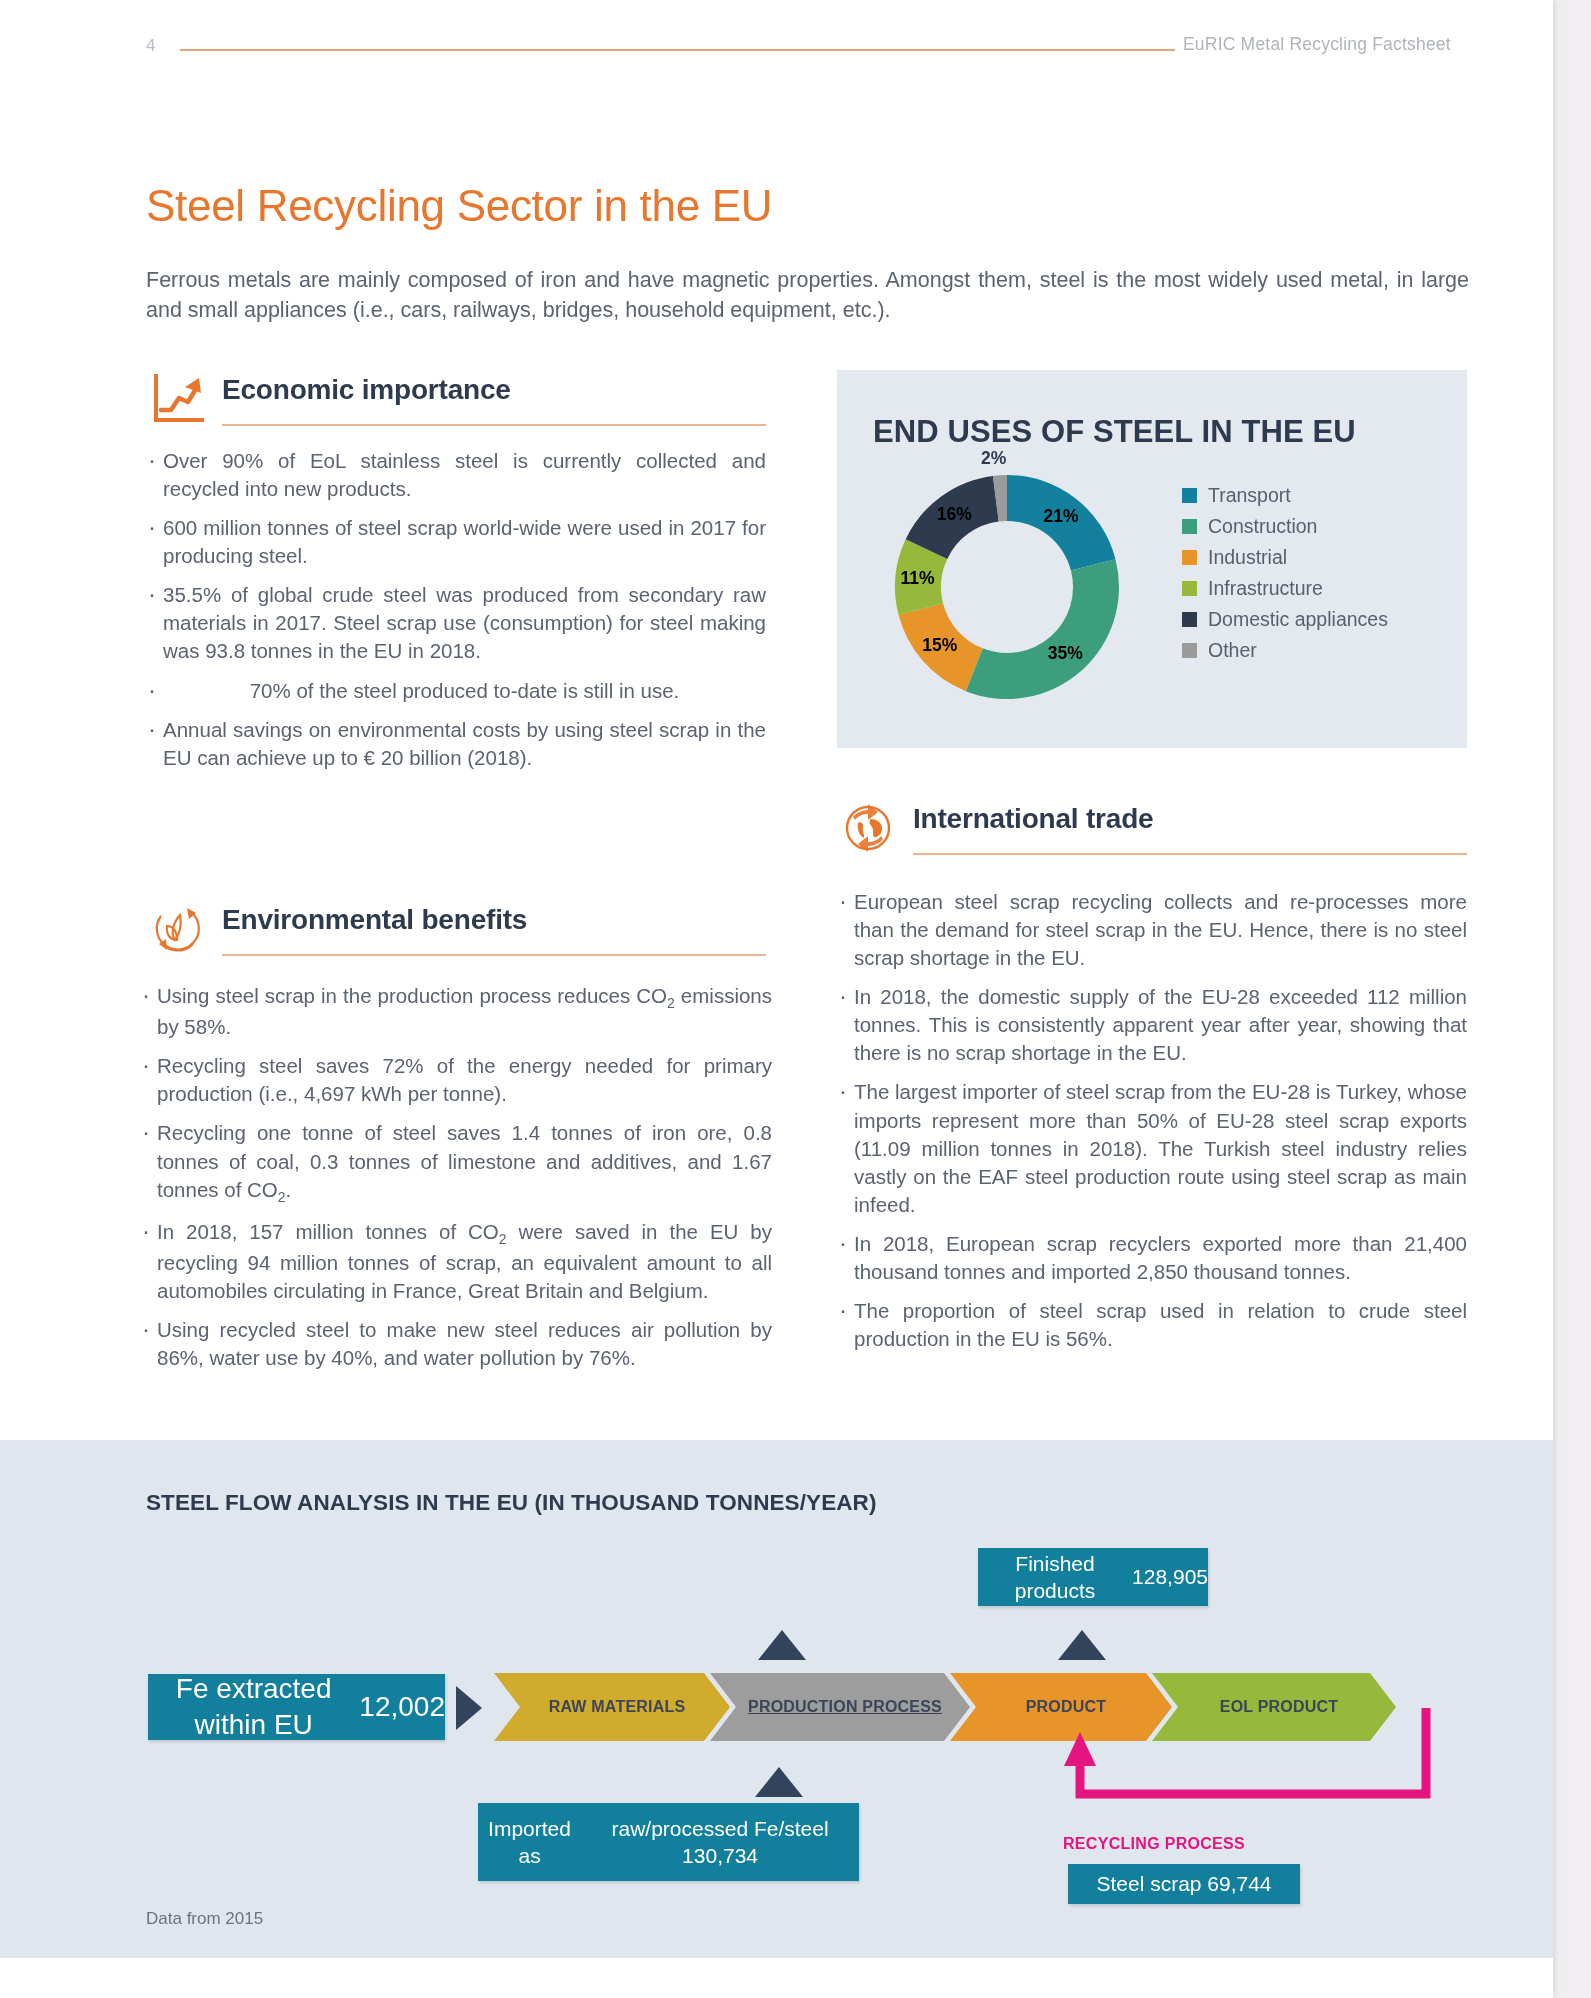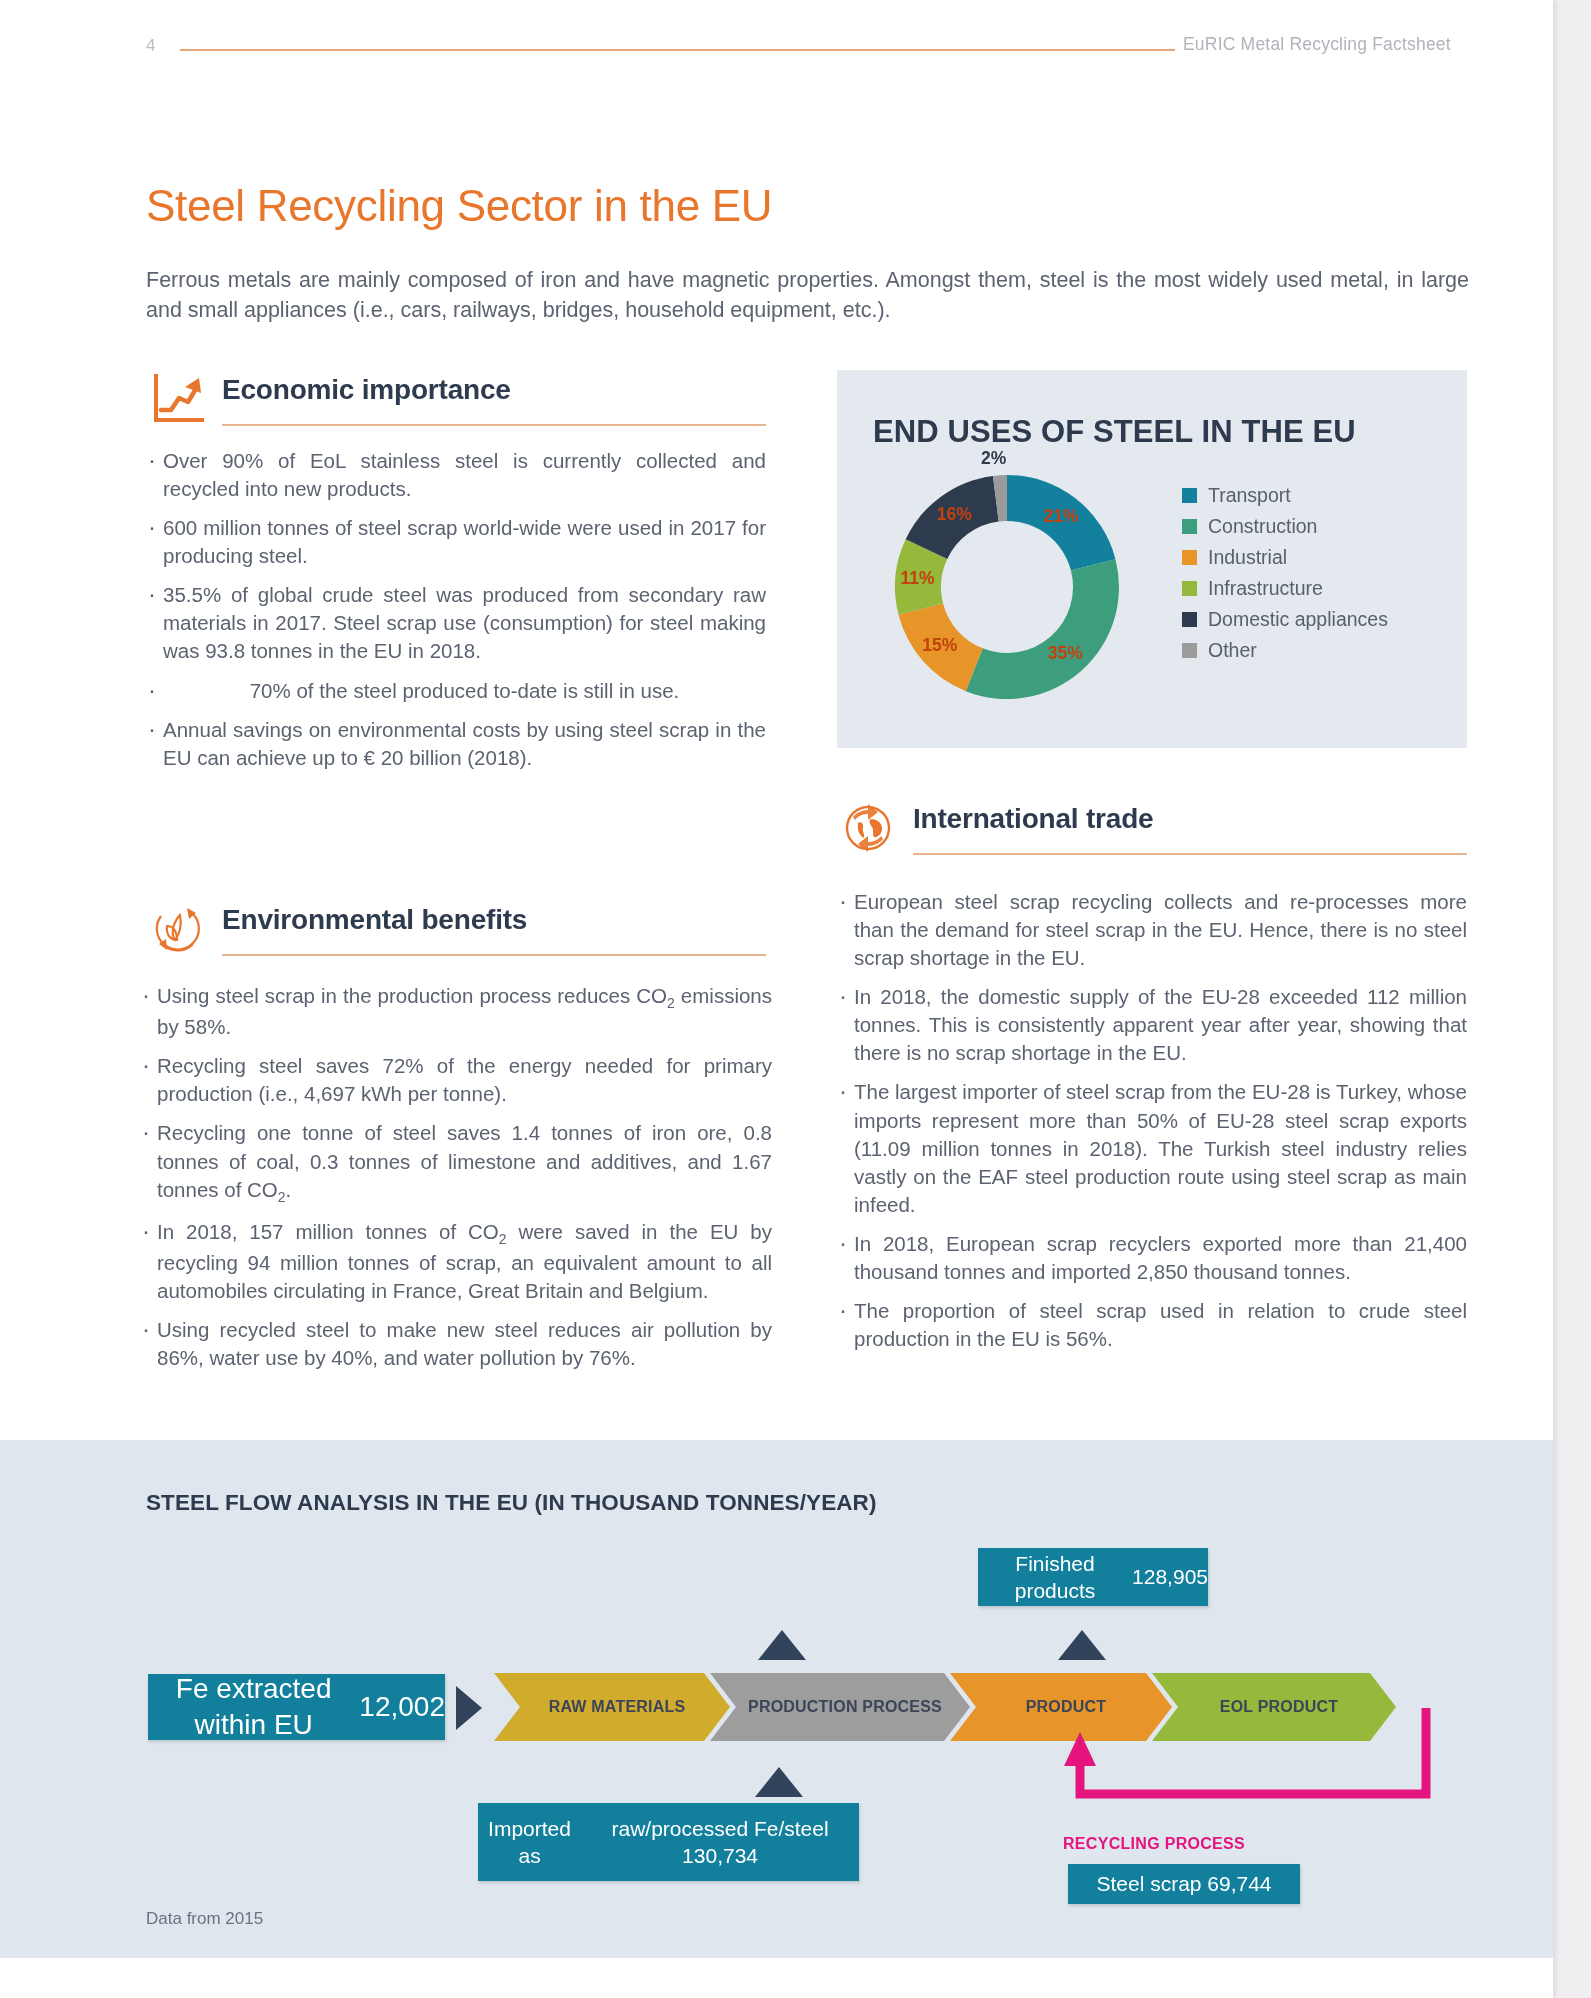--- a/index.html
+++ b/index.html
@@ -105,21 +105,21 @@
     font-size: 31px; font-weight: 700; color: #2e3b4e;
     letter-spacing: .1px; white-space: nowrap;
   }
   #donut-wrap {
     position: absolute; left: 25px; top: 82px;
     width: 290px; height: 270px;
   }
   #donut-wrap svg { display: block; }
   .slice-lbl {
     position: absolute;
-    font-size: 17.5px; font-weight: 700; color: #c2410c;
+    font-size: 17.5px; font-weight: 700; color: #000000;
     white-space: nowrap;
   }
   .slice-lbl.dark { color: #2e3b4e; }
   #legend {
     position: absolute; left: 345px; top: 110px;
   }
   #legend .lg-row {
     display: flex; align-items: center;
     height: 31px;
   }
@@ -321,21 +321,21 @@
           <span>12,002</span>
         </div>
     <div style="position:absolute; left:456px; top:246px; width:0; height:0;
                 border-top:22px solid transparent; border-bottom:22px solid transparent;
                 border-left:26px solid #32435c;"></div>
 
     <div id="chev-chain">
           <div class="chev" style="left: 494px; top: 233px; width: 236px; background: rgb(208, 171, 44); clip-path: polygon(0px 0px, 210px 0px, 236px 50%, 210px 100%, 0px 100%, 26px 50%);">
             <span style="margin-left: 10px;">RAW MATERIALS</span>
           </div>
-          <div class="chev" style="left: 710px; top: 233px; width: 260px; background: rgb(157, 157, 157); clip-path: polygon(0px 0px, 234px 0px, 260px 50%, 234px 100%, 0px 100%, 26px 50%);">
+          <div class="chev" style="left: 710px; top: 233px; width: 260px; background: rgb(157, 157, 157); clip-path: polygon(0px 0px, 234px 0px, 260px 50%, 234px 100%, 0px 100%, 26px 50%); text-decoration: underline;">
             <span style="margin-left: 10px;">PRODUCTION PROCESS</span>
           </div>
           <div class="chev" style="left: 950px; top: 233px; width: 222px; background: rgb(231, 148, 40); clip-path: polygon(0px 0px, 196px 0px, 222px 50%, 196px 100%, 0px 100%, 26px 50%);">
             <span style="margin-left: 10px;">PRODUCT</span>
           </div>
           <div class="chev" style="left: 1152px; top: 233px; width: 244px; background: rgb(150, 184, 59); clip-path: polygon(0px 0px, 218px 0px, 244px 50%, 218px 100%, 0px 100%, 26px 50%);">
             <span style="margin-left: 10px; text-align: center;">EOL PRODUCT</span>
           </div>
         </div>
 

